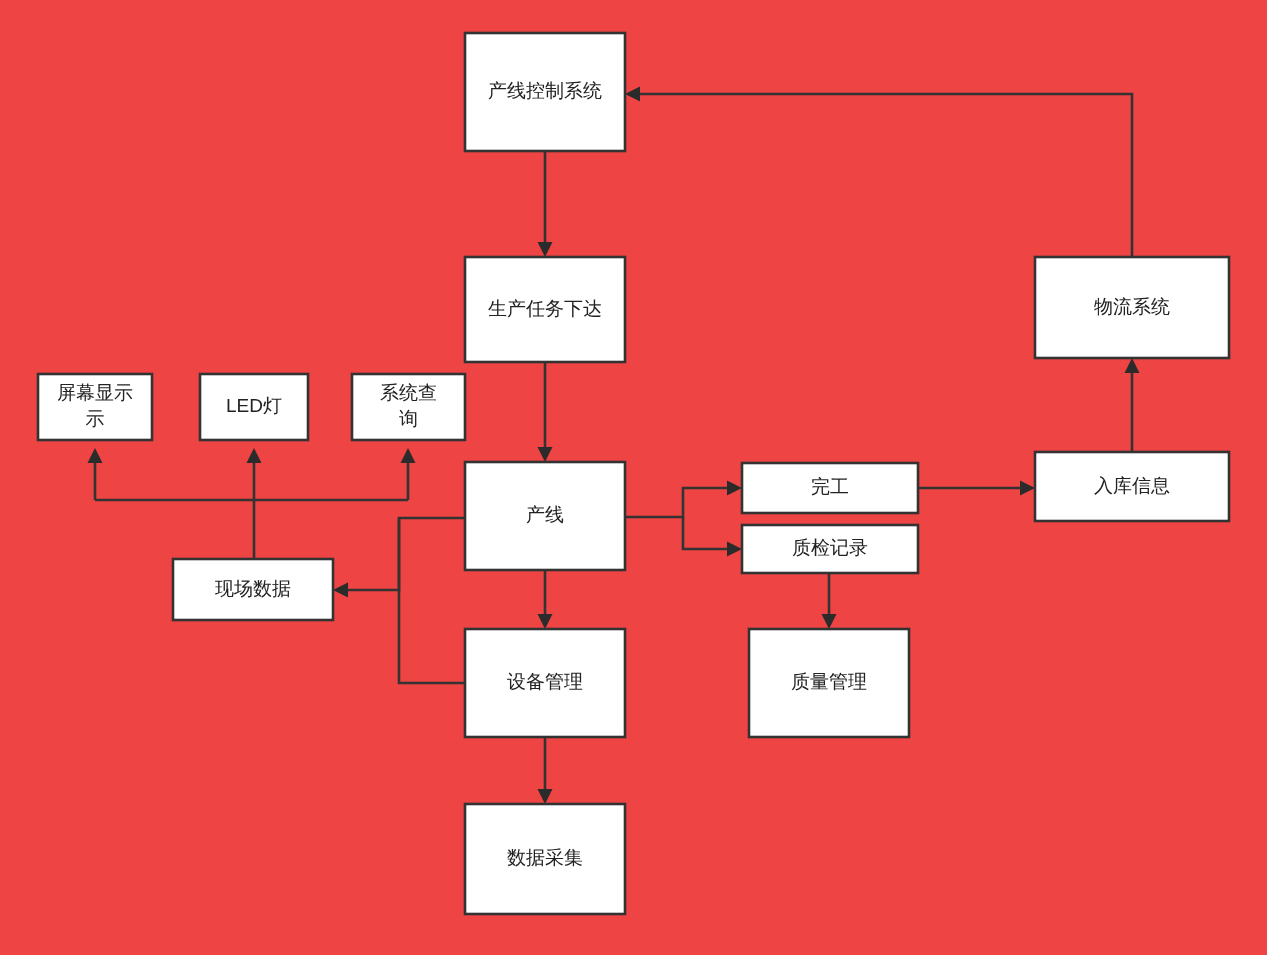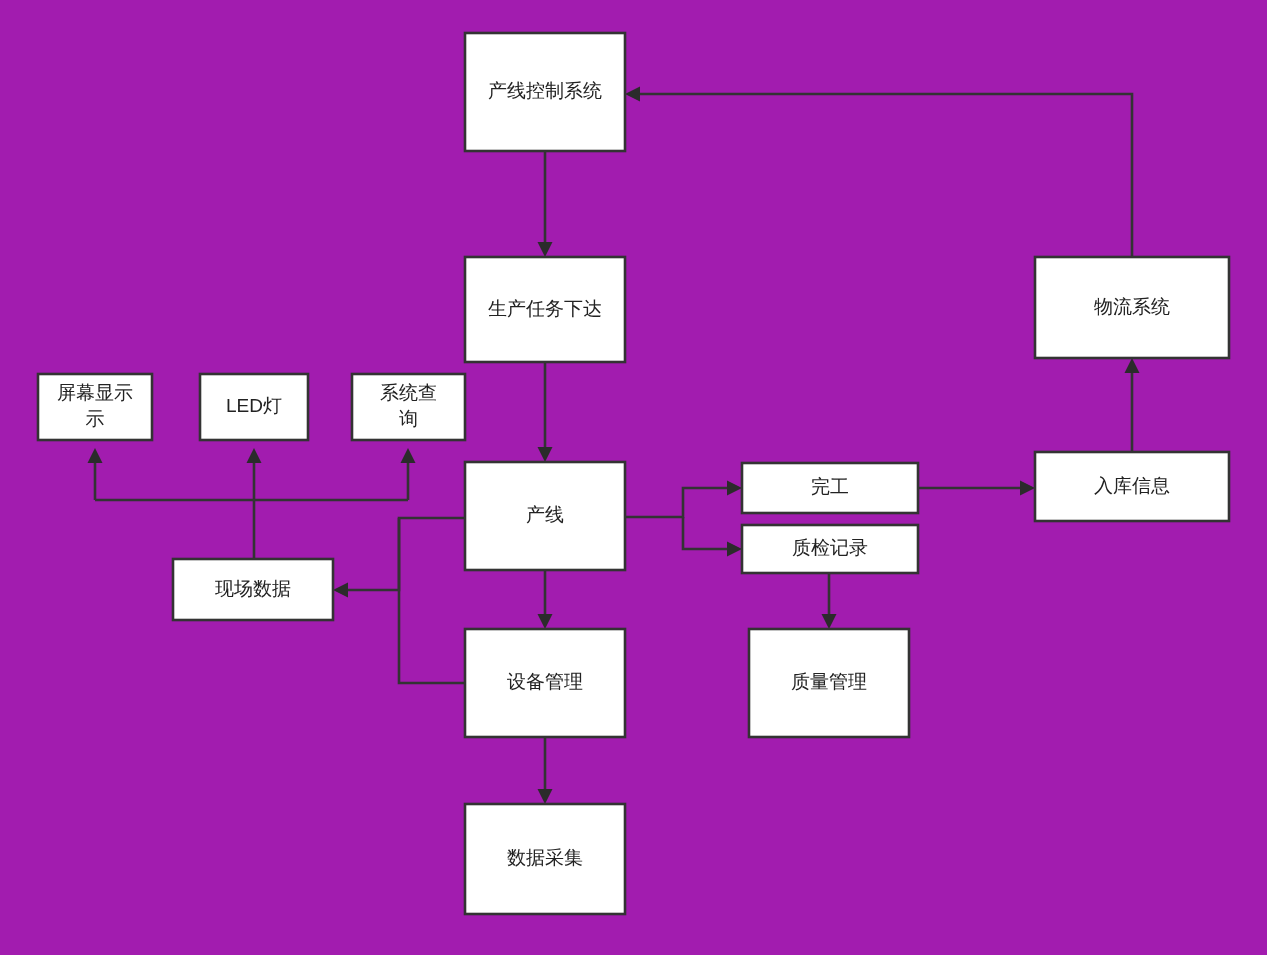--- a/index.html
+++ b/index.html
@@ -10,21 +10,21 @@
   body {
     width: 1267px;
     height: 955px;
     font-family: "Liberation Sans", "DejaVu Sans", sans-serif;
     overflow: hidden;
   }
   #canvas {
     position: relative;
     width: 1267px;
     height: 955px;
-    background: #a21caf;
+    background: #ef4444;
   }
   svg.flow {
     position: absolute;
     top: 0;
     left: 0;
     width: 1267px;
     height: 955px;
   }
   .node-rect {
     fill: #ffffff;

